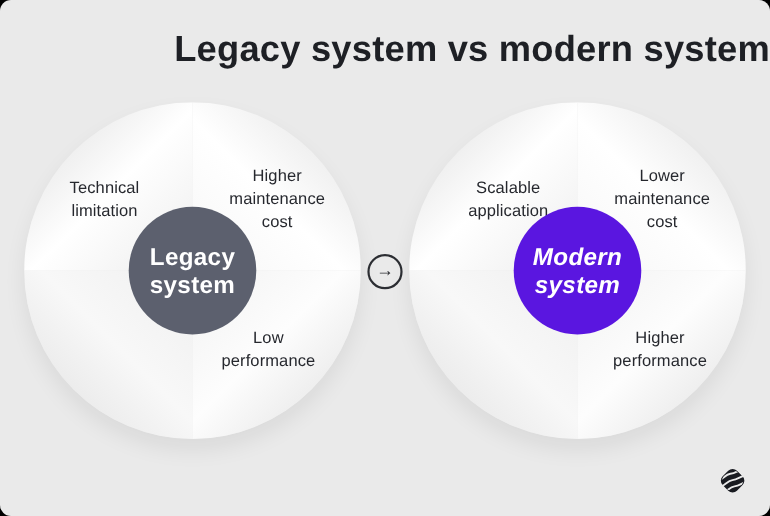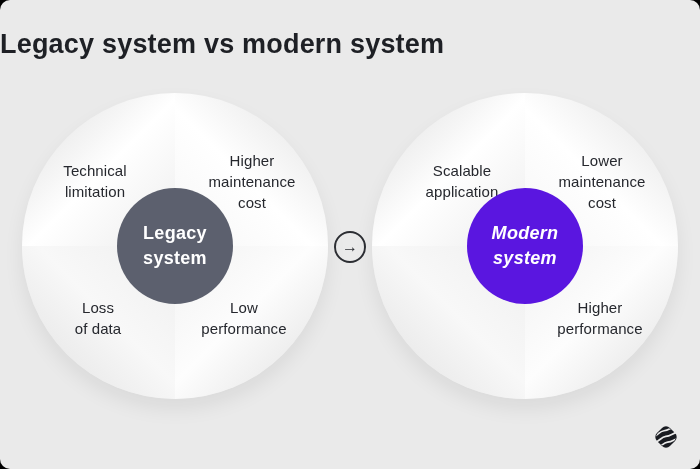--- a/index.html
+++ b/index.html
@@ -2,22 +2,22 @@
 <html style="--background: #eaeaea; --title-text: #1e2025; --label-text: #26282e; --legacy-center: #5c606e; --modern-center: #5a16e0; --arrow: #2c2e33; --logo: #191b21;"><head>
 <meta charset="utf-8">
 <style>
   html,body{margin:0;padding:0;background:#000;}
   .canvas{
     position:relative;width:700px;height:469px;overflow:hidden;
     background:var(--background,#eaeaea);border-radius:10px;
     font-family:"Liberation Sans","DejaVu Sans",sans-serif;
   }
   .title{
-    position:absolute;top:29px;left:0;right:0;text-align:left;
-    font-size:27px;line-height:30px;font-weight:700;
+    position:absolute;top:29px;left:0;right:0;text-align:right;
+    font-size:33px;line-height:30px;font-weight:700;
     color:var(--title-text,#1e2025);letter-spacing:.2px;
   }
   .wheel{
     position:absolute;top:93px;width:306px;height:306px;border-radius:50%;
     overflow:hidden;box-shadow:0 10px 20px rgba(0,0,0,.07);
   }
   .wheel-left{left:22px;}
   .wheel-right{left:372px;}
   .q{position:absolute;width:50%;height:50%;}
   .q.tl{left:0;top:0;background:linear-gradient(135deg,#dcdcdc 0%,#ffffff 52%,#ededed 100%);}
@@ -32,21 +32,21 @@
   }
   .hub{
     position:absolute;left:50%;top:50%;transform:translate(-50%,-50%);
     width:116px;height:116px;border-radius:50%;
     display:flex;align-items:center;justify-content:center;
   }
   .hub-legacy{background:var(--legacy-center,#5c606e);}
   .hub-modern{background:var(--modern-center,#5a16e0);font-style:italic;}
   .hub span{
     text-align:center;white-space:pre-line;color:#ffffff;
-    font-size:18px;line-height:25px;font-weight:700;letter-spacing:.3px;
+    font-size:22px;line-height:25px;font-weight:700;letter-spacing:.3px;
   }
   .arrow-circle{
     position:absolute;left:334px;top:231px;width:32px;height:32px;
     box-sizing:border-box;border:2px solid var(--arrow,#2c2e33);border-radius:50%;
     display:flex;align-items:center;justify-content:center;
   }
   .arrow-glyph{color:var(--arrow,#2c2e33);font-size:16px;line-height:1;font-weight:700;}
   .logo{position:absolute;left:651px;top:422px;width:30px;height:30px;}
 </style>
 </head>
@@ -60,22 +60,20 @@
     <div class="q tl"></div>
     <div class="q tr"></div>
     <div class="q bl"></div>
     <div class="q br"></div>
 
     <div class="qlabel" style="left:73px;top:88px">Technical
 limitation</div>
     <div class="qlabel" style="left:230px;top:88px">Higher
 maintenance
 cost</div>
-    <div class="qlabel" style="left:76px;top:225px">Loss
-of data</div>
     <div class="qlabel" style="left:222px;top:225px">Low
 performance</div>
 
     <div class="hub hub-legacy">
       <span>Legacy
 system</span>
     </div>
   </div>
 
   <div class="arrow-circle">

